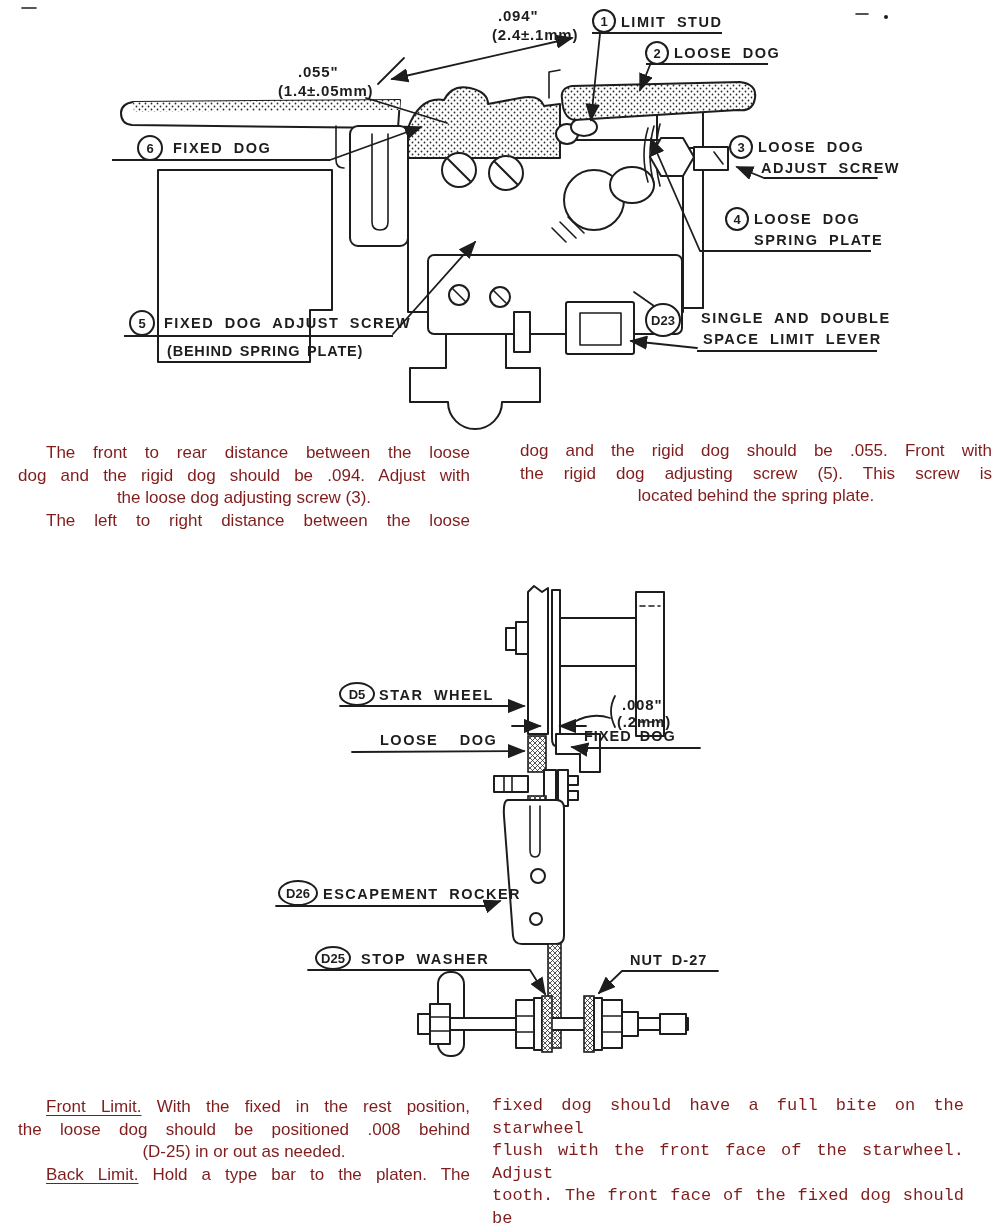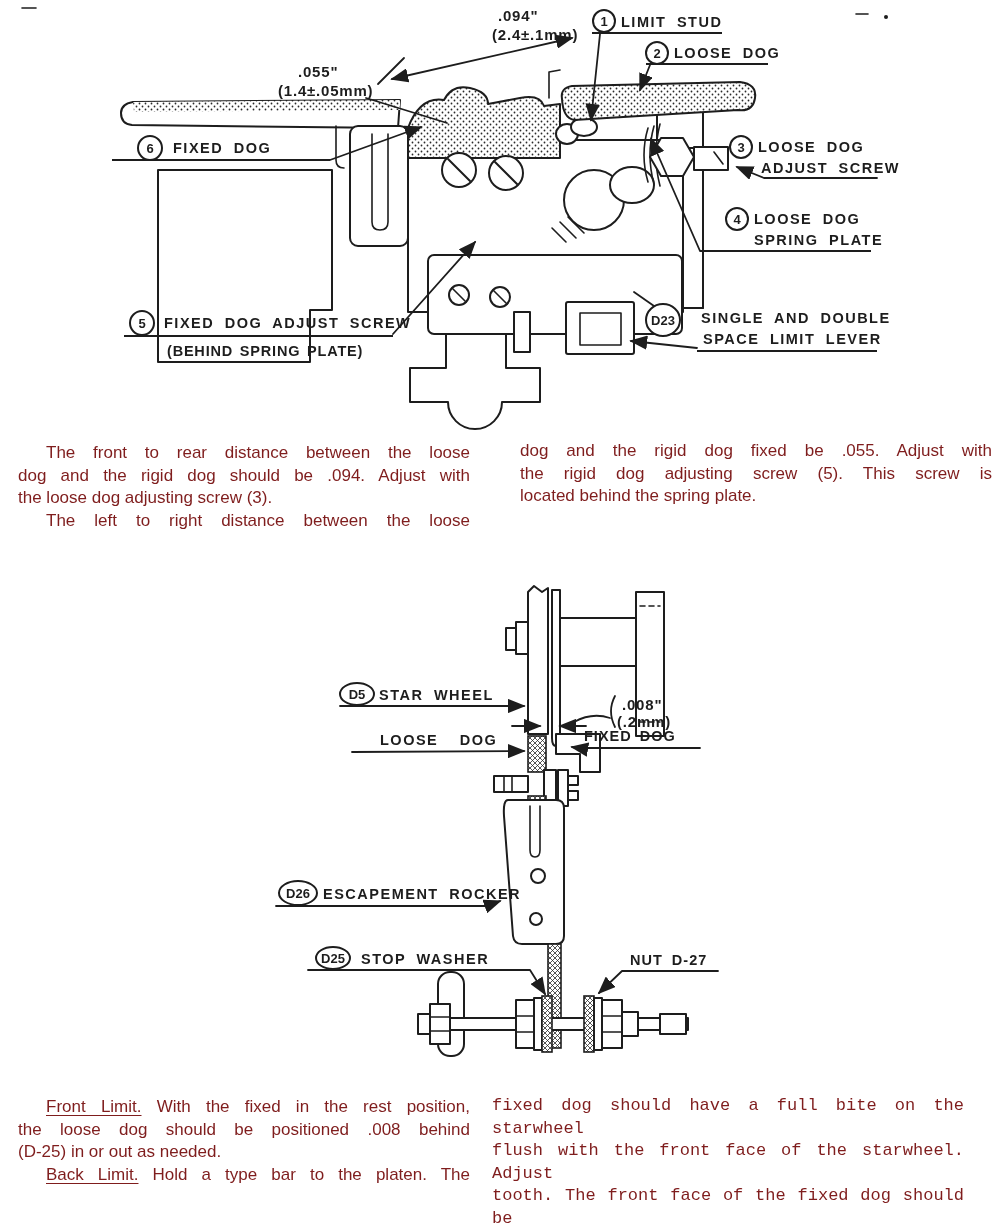--- a/index.html
+++ b/index.html
@@ -15,21 +15,21 @@
   .ulin{fill:none;stroke:var(--ink);stroke-width:1.8;stroke-linecap:butt;}
   .lbl{font:600 14.5px "Liberation Sans",sans-serif;letter-spacing:1.5px;word-spacing:5px;fill:var(--ink);}
   .dim{font:600 15px "Liberation Sans",sans-serif;letter-spacing:0.8px;fill:var(--ink);}
   .num{font:700 13px "Liberation Sans",sans-serif;fill:var(--ink);text-anchor:middle;}
   .col{position:absolute;font:17px/22.5px "Liberation Sans",sans-serif;color:#7f1d1d;}
   .tl{position:absolute;left:18px;top:442px;width:452px;}
   .tr{position:absolute;left:520px;top:440px;width:472px;}
   .bl{position:absolute;left:18px;top:1096px;width:452px;}
   .br{position:absolute;left:492px;top:1095px;width:472px;font-family:Liberation Mono, monospace;}
   .just{text-align:justify;text-align-last:justify;}
-  .left{text-align:left;}
+  .left{text-align:center;}
   .ind{text-indent:28px;}
   .ul{text-decoration:underline;text-underline-offset:3px;}
 </style>
 </head>
 <body>
 
 <div id="page">
 
   <svg style="top:0" width="1000" height="436" viewBox="0 0 1000 436">
     <defs>
@@ -147,21 +147,21 @@
     </g>
   </svg>
 
   <div class="col tl">
     <div class="just ind">The front to rear distance between the loose</div>
     <div class="just">dog and the rigid dog should be .094. Adjust with</div>
     <div class="left">the loose dog adjusting screw (3).</div>
     <div class="just ind">The left to right distance between the loose</div>
   </div>
   <div class="col tr">
-    <div class="just">dog and the rigid dog fixed be .055. Adjust with</div>
+    <div class="just">dog and the rigid dog should be .055. Front with</div>
     <div class="just">the rigid dog adjusting screw (5). This screw is</div>
     <div class="left">located behind the spring plate.</div>
   </div>
 
   <svg style="top:548px" width="1000" height="552" viewBox="0 0 1000 552">
     <g>
       <path class="wht" d="M528,44 L534,38 L542,44 L548,40 L548,186 L528,186 Z"></path>
       <path class="wht" d="M552,42 L560,42 L560,190 Q560,198 556,198 Q552,198 552,190 Z"></path>
       <rect class="wht" x="506" y="80" width="10" height="22"></rect>
       <rect class="wht" x="516" y="74" width="12" height="32"></rect>

